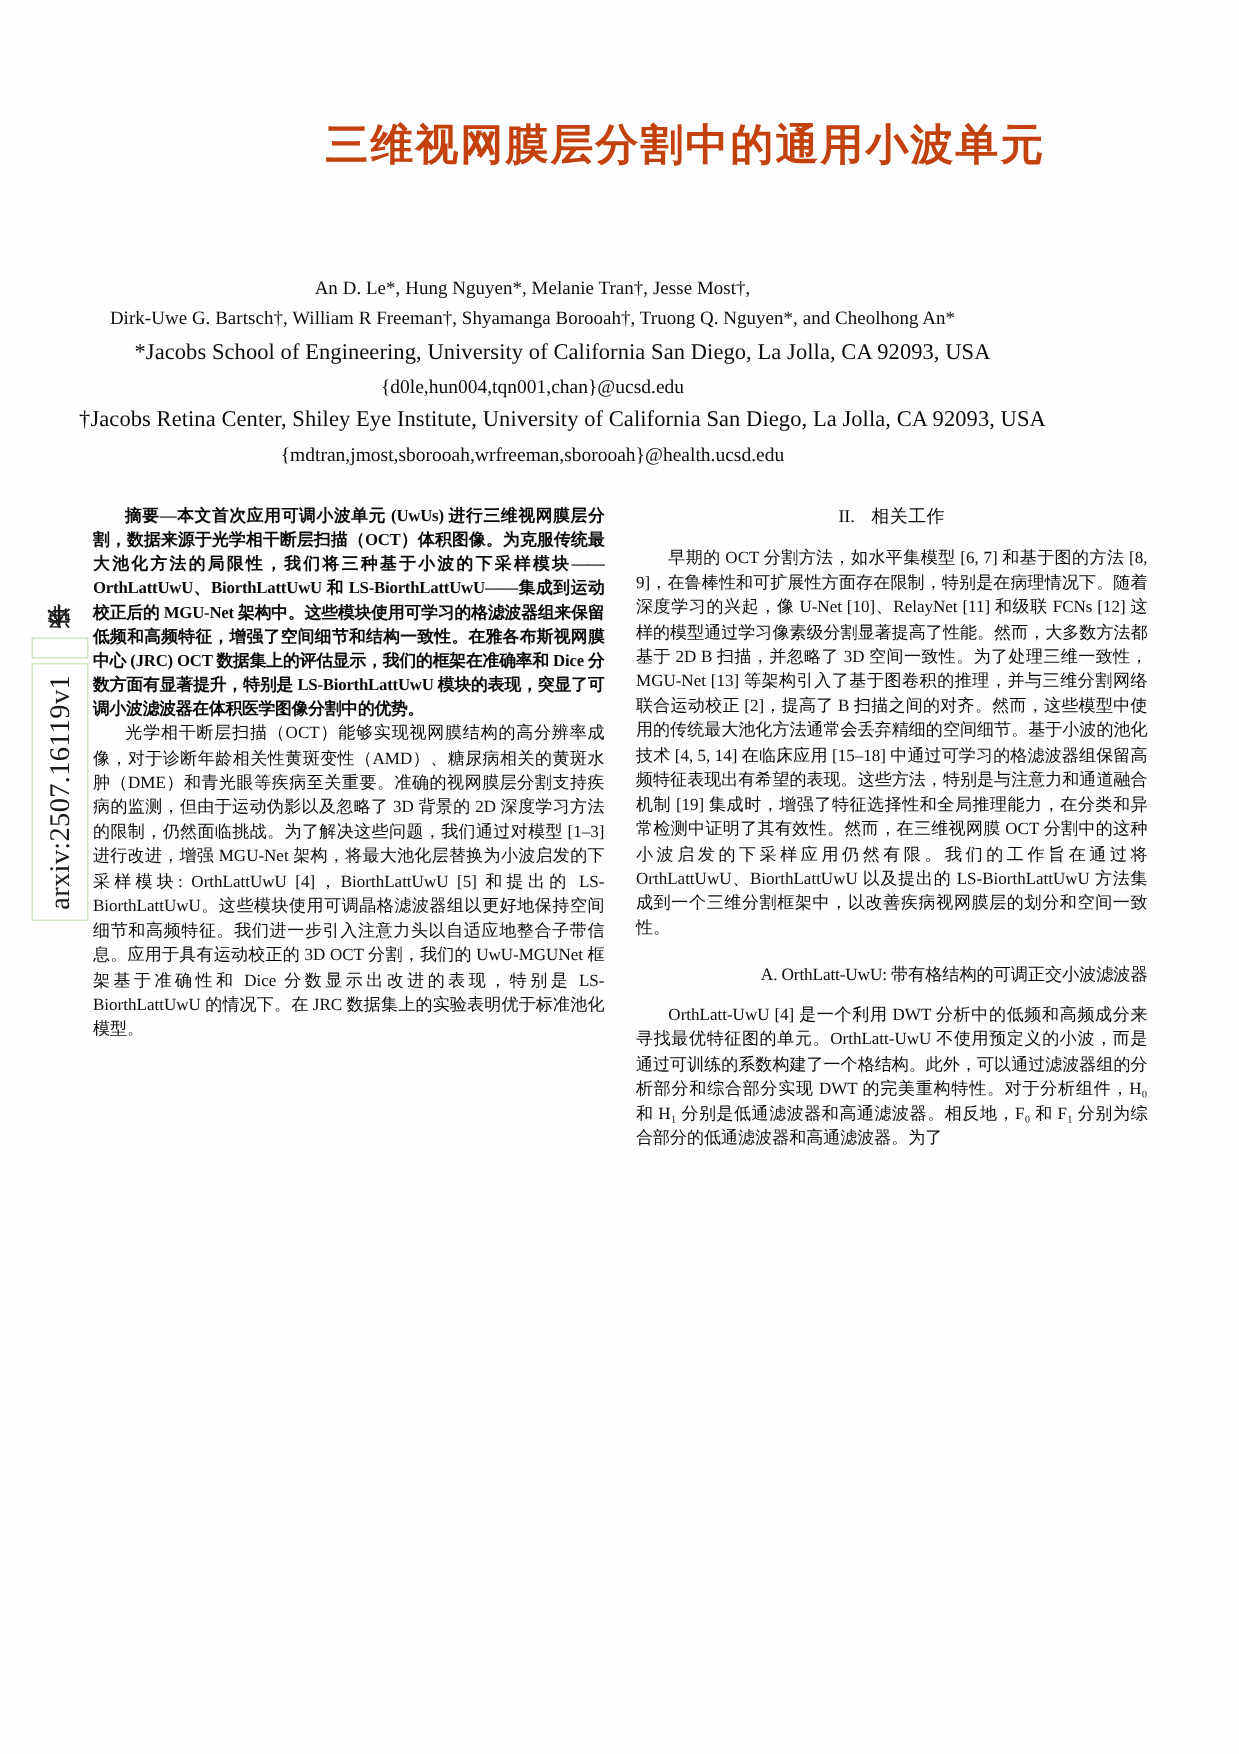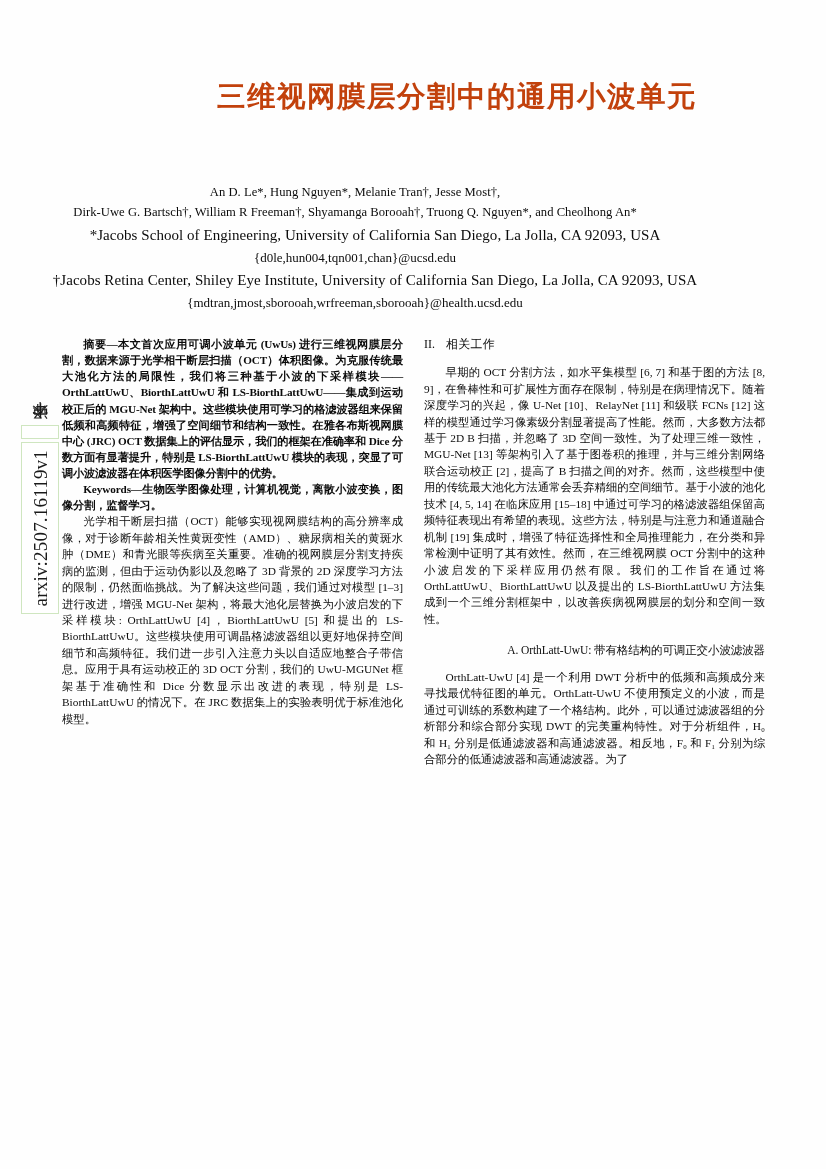--- a/index.html
+++ b/index.html
@@ -129,21 +129,21 @@
 
   .keywords {
     font-weight: 700;
     font-size: 11.2px;
     line-height: 1.44;
     margin-top: 16px;
     letter-spacing: -0.1px;
   }
 
   .sec-head {
-    text-align: left;
+    text-align: center;
     font-size: 11.9px;
     font-variant: small-caps;
     margin: 19px 0 11px 0;
     letter-spacing: 0.4px;
   }
   .sec-head .num {
     font-variant: normal;
     letter-spacing: 0;
   }
   .sec-head .gap { display: inline-block; width: 11px; }
@@ -182,21 +182,20 @@
     <div class="ln small">*Jacobs School of Engineering, University of California San Diego, La Jolla, CA 92093, USA</div>
     <div class="mail">{d0le,hun004,tqn001,chan}@ucsd.edu</div>
     <div class="ln small">†Jacobs Retina Center, Shiley Eye Institute, University of California San Diego, La Jolla, CA 92093, USA</div>
     <div class="mail">{mdtran,jmost,sborooah,wrfreeman,sborooah}@health.ucsd.edu</div>
   </div>
 
   <div class="col col-left">
 
     <p class="abstract"><span class="lbl">摘要</span><span>—</span><span>本文首次应用可调小波单元 (UwUs) 进行三维视网膜层分割，数据来源于光学相干断层扫描（OCT）体积图像。为克服传统最大池化方法的局限性，我们将三种基于小波的下采样模块——OrthLattUwU、BiorthLattUwU 和 LS-BiorthLattUwU——集成到运动校正后的 MGU-Net 架构中。这些模块使用可学习的格滤波器组来保留低频和高频特征，增强了空间细节和结构一致性。在雅各布斯视网膜中心 (JRC) OCT 数据集上的评估显示，我们的框架在准确率和 Dice 分数方面有显著提升，特别是 LS-BiorthLattUwU 模块的表现，突显了可调小波滤波器在体积医学图像分割中的优势。</span></p>
 
-    <p class="keywords noindent"><span style="display:inline-block;width:1.9em"></span><span>Keywords</span><span>—</span><span>生物医学图像处理，计算机视觉，离散小波变换，图像分割，监督学习。</span></p>
 
 
     <p class="para">光学相干断层扫描（OCT）能够实现视网膜结构的高分辨率成像，对于诊断年龄相关性黄斑变性（AMD）、糖尿病相关的黄斑水肿（DME）和青光眼等疾病至关重要。准确的视网膜层分割支持疾病的监测，但由于运动伪影以及忽略了 3D 背景的 2D 深度学习方法的限制，仍然面临挑战。为了解决这些问题，我们通过对模型 [1–3] 进行改进，增强 MGU-Net 架构，将最大池化层替换为小波启发的下采样模块: OrthLattUwU [4]，BiorthLattUwU [5] 和提出的 LS-BiorthLattUwU。这些模块使用可调晶格滤波器组以更好地保持空间细节和高频特征。我们进一步引入注意力头以自适应地整合子带信息。应用于具有运动校正的 3D OCT 分割，我们的 UwU-MGUNet 框架基于准确性和 Dice 分数显示出改进的表现，特别是 LS-BiorthLattUwU 的情况下。在 JRC 数据集上的实验表明优于标准池化模型。</p>
   </div>
 
   <div class="col col-right">
 
     <div class="sec-head" style="margin-top:0"><span class="num">II.</span><span class="gap"></span><span>相关工作</span></div>
 
     <p class="para">早期的 OCT 分割方法，如水平集模型 [6, 7] 和基于图的方法 [8, 9]，在鲁棒性和可扩展性方面存在限制，特别是在病理情况下。随着深度学习的兴起，像 U-Net [10]、RelayNet [11] 和级联 FCNs [12] 这样的模型通过学习像素级分割显著提高了性能。然而，大多数方法都基于 2D B 扫描，并忽略了 3D 空间一致性。为了处理三维一致性，MGU-Net [13] 等架构引入了基于图卷积的推理，并与三维分割网络联合运动校正 [2]，提高了 B 扫描之间的对齐。然而，这些模型中使用的传统最大池化方法通常会丢弃精细的空间细节。基于小波的池化技术 [4, 5, 14] 在临床应用 [15–18] 中通过可学习的格滤波器组保留高频特征表现出有希望的表现。这些方法，特别是与注意力和通道融合机制 [19] 集成时，增强了特征选择性和全局推理能力，在分类和异常检测中证明了其有效性。然而，在三维视网膜 OCT 分割中的这种小波启发的下采样应用仍然有限。我们的工作旨在通过将 OrthLattUwU、BiorthLattUwU 以及提出的 LS-BiorthLattUwU 方法集成到一个三维分割框架中，以改善疾病视网膜层的划分和空间一致性。</p>

